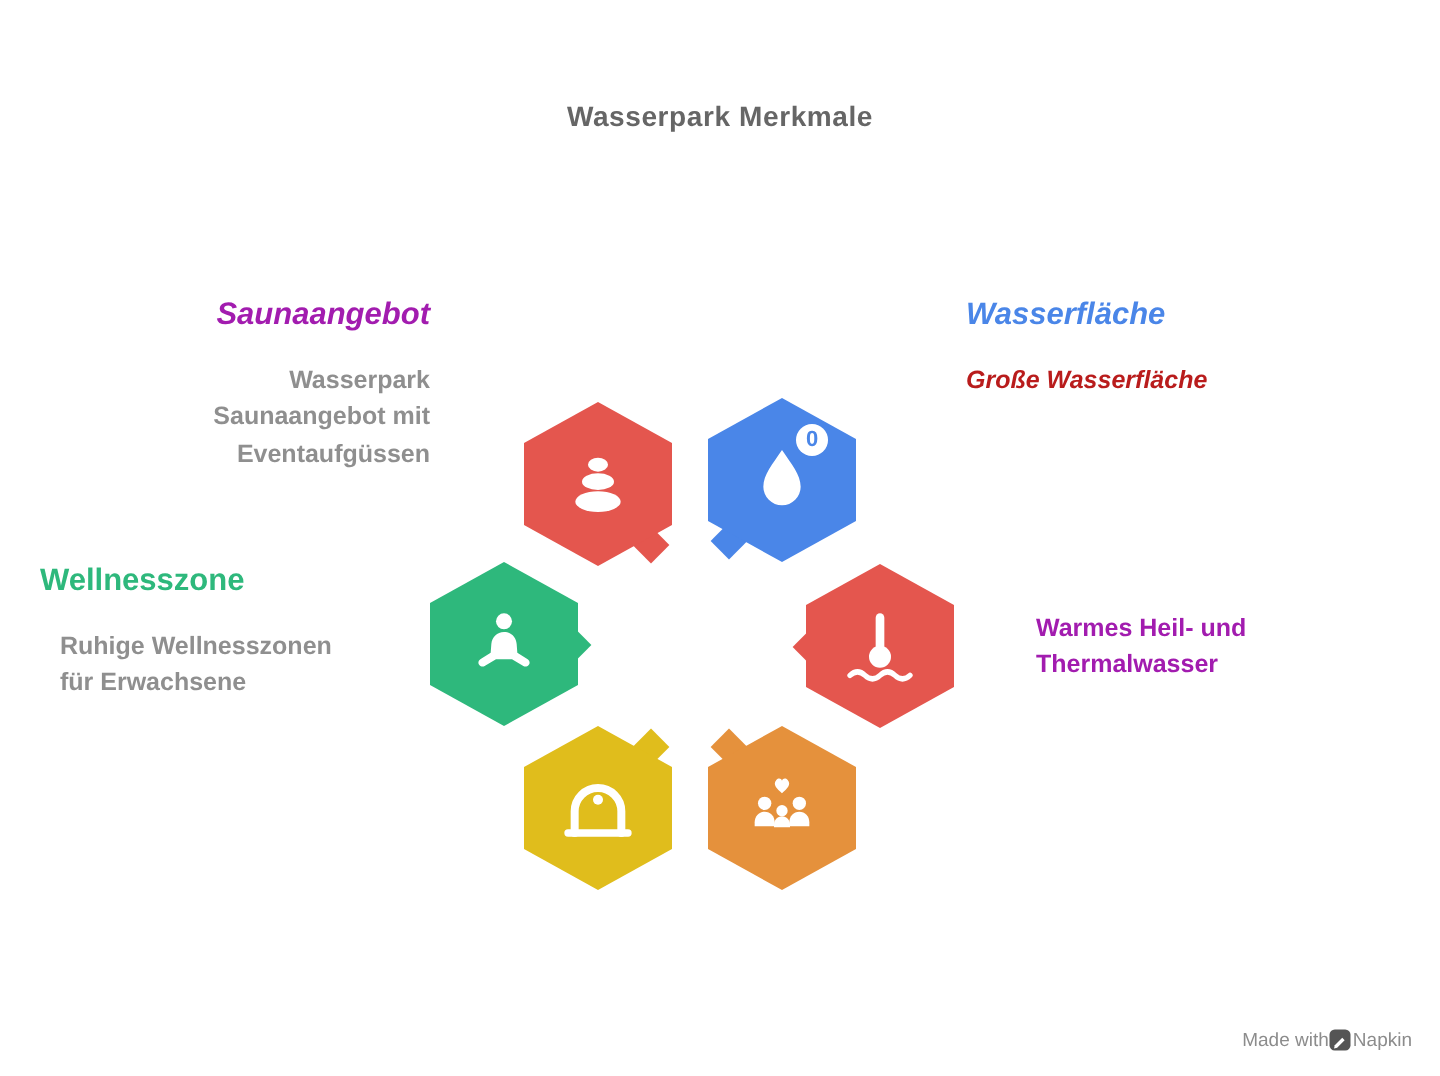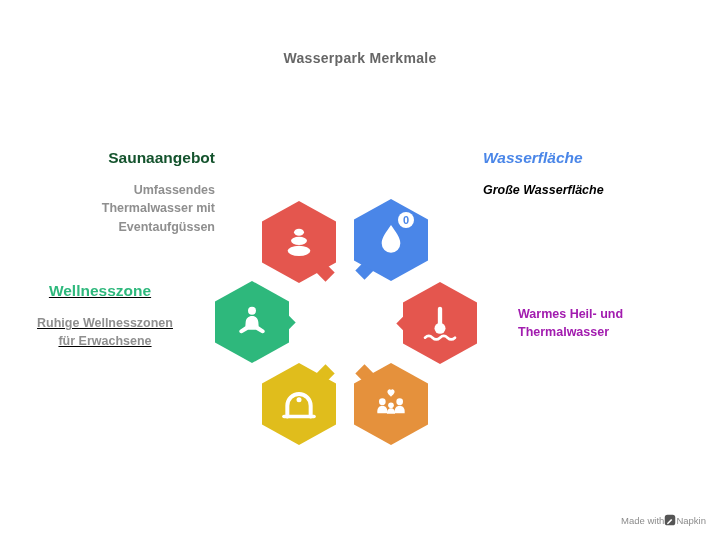--- a/index.html
+++ b/index.html
@@ -10,21 +10,21 @@
            font-size:14px; font-weight:bold; letter-spacing:.3px; }
 
   .feature { position:absolute; }
   .heading { font-size:15.5px; font-weight:bold; line-height:1.5; }
   .nowrap { white-space:nowrap; }
   .desc { margin-top:12px; font-size:12.5px; font-weight:600; line-height:1.45; }
 
   .f0 { top:146px; right:505px; width:160px; text-align:right; }
   .f0 .desc { width:135px; margin-left:auto; }
   .f1 { top:146px; left:483px; width:190px;font-style:italic; }
-  .f2 { top:279px; right:540px; width:160px; text-align:center;text-decoration:underline; }
+  .f2 { top:279px; right:540px; width:160px; text-align:left; }
   .f2 .desc { width:150px; margin-left:auto; }
   .f3 { top:281px; left:518px; width:160px; }
   .f3 .desc { width:130px; }
   .f4 { top:376px; right:505px; width:168px; text-align:right; }
   .f4 .heading { width:135px; margin-left:auto; }
   .f4 .desc { margin-top:15px; }
   .f5 { top:408px; left:483px; width:190px; }
   .f5 .desc { width:172px; }
 
   .hexwrap { position:absolute; width:74px; height:82px; }
@@ -56,35 +56,35 @@
   .watermark svg { width:12px; height:12px; }
 </style>
 </head>
 <body>
 
 <div class="canvas">
 
   <h1 class="title" style="color: rgb(102, 102, 102);">Wasserpark Merkmale</h1>
 
   <div class="feature f0">
-    <div class="heading nowrap" style="color: #14532d;">Saunaangebot</div>
-    <div class="desc" style="color: rgb(143, 143, 143);">Umfassendes Thermalwasser mit Eventaufgüssen</div>
+    <div class="heading nowrap" style="color: #a21caf; font-style: italic;">Saunaangebot</div>
+    <div class="desc" style="color: rgb(143, 143, 143);">Wasserpark Saunaangebot mit Eventaufgüssen</div>
   </div>
 
   <div class="feature f2">
     <div class="heading nowrap" style="color: rgb(46, 184, 124);">Wellnesszone</div>
     <div class="desc" style="color: rgb(143, 143, 143);">Ruhige Wellnesszonen für Erwachsene</div>
   </div>
 
   <div class="feature f4">
   </div>
 
   <div class="feature f1">
     <div class="heading nowrap" style="color: rgb(74, 134, 232);">Wasserfläche</div>
-    <div class="desc" style="color: #000000;">Große Wasserfläche</div>
+    <div class="desc" style="color: #b91c1c;">Große Wasserfläche</div>
   </div>
 
   <div class="feature f3">
     <div class="desc" style="color: #a21caf; margin-top: 24px;">Warmes Heil- und Thermalwasser</div>
   </div>
 
 
   <div class="hexwrap hx0">
     <div class="tail tail-br" style="background: rgb(228, 86, 78);"></div>
     <div class="hex" style="background: rgb(228, 86, 78);">

